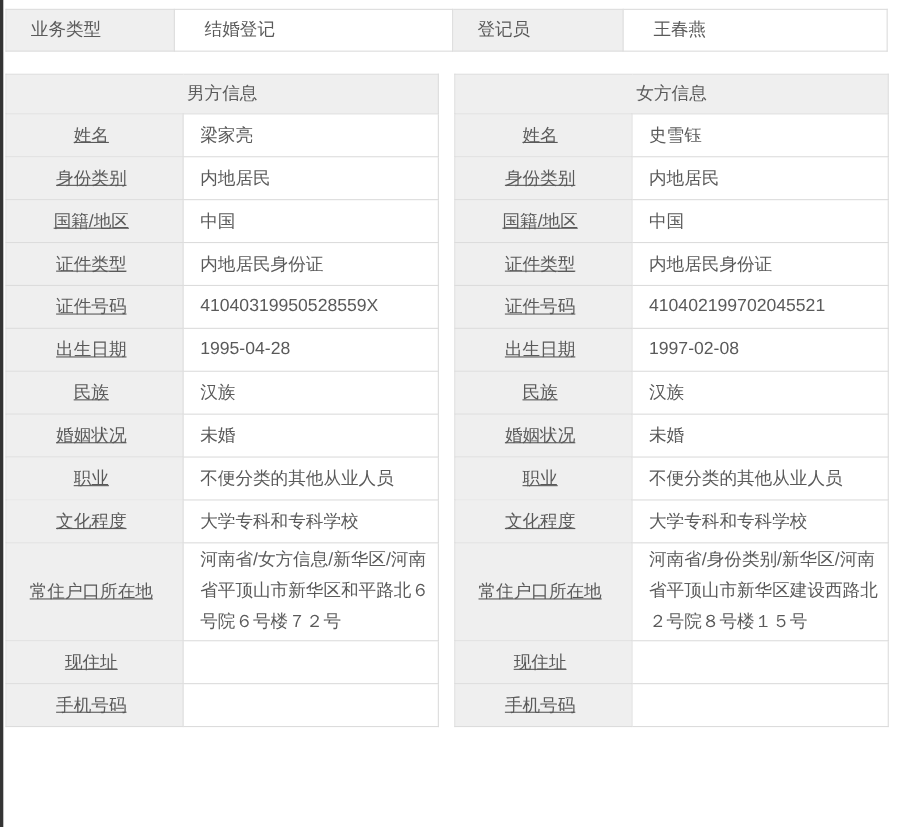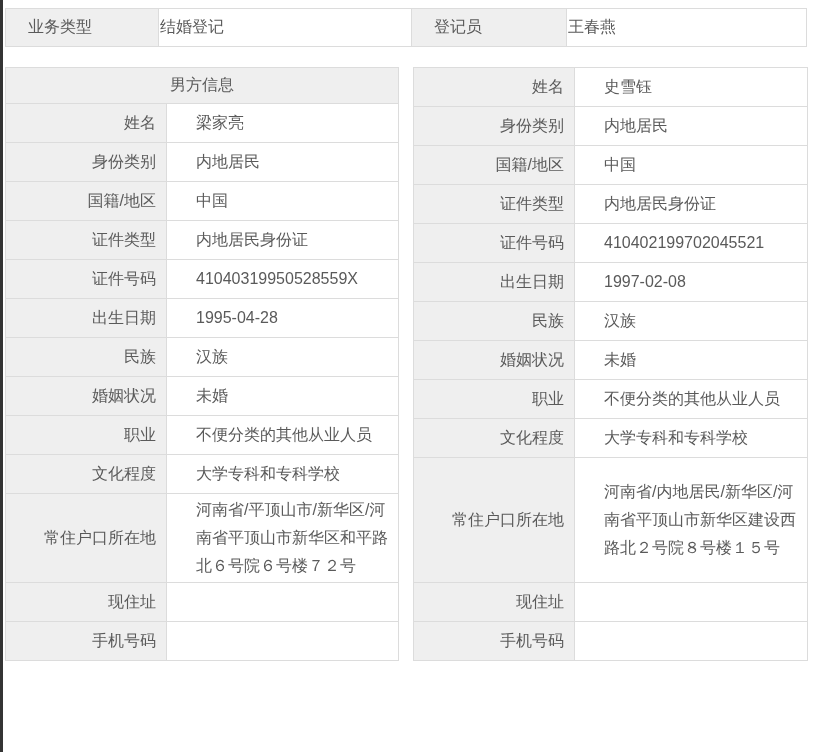--- a/index.html
+++ b/index.html
@@ -22,38 +22,39 @@
 
   table { border-collapse:collapse; table-layout:fixed; }
   td, th { border:1px solid #dcdcdc; font-weight:normal; overflow:hidden; }
   .lbl { background:#efefef; }
   .val { background:#ffffff; text-align:left; }
 
   
   .summary { width:801px; }
   .summary td { height:38px; padding:0; }
   .summary .lbl { text-align:left; padding-left:22px; }
-  .summary .val { padding-left:1px; }
+  .summary .val { padding-left:27px; }
 
   
   .persons { display:flex; gap:14px; margin-top:20px; }
   .person { width:393px; }
   .person th {
     height:36px;
     background:#efefef;
     text-align:center;
   }
   .person .lbl {
     width:161px;
-    text-align:right;
+    text-align:center;
     padding:0 10px 0 4px;
     height:39px;
+    text-decoration:underline;
   }
   .person .val {
-    padding:0 7px 0 29px;
+    padding:0 7px 0 15px;
     height:39px;
   }
   .person .val.addr, .person .lbl.addr {
     height:auto;
   }
   .person .val.addr {
     line-height:28px;
     padding-top:2px;
     padding-bottom:2px;
     word-break:break-all;
@@ -129,39 +130,42 @@
       <tr>
         <td class="lbl">职业</td>
         <td class="val">不便分类的其他从业人员</td>
       </tr>
       <tr>
         <td class="lbl">文化程度</td>
         <td class="val">大学专科和专科学校</td>
       </tr>
       <tr>
         <td class="lbl addr">常住户口所在地</td>
-        <td class="val addr">河南省/平顶山市/新华区/河南省平顶山市新华区和平路北６号院６号楼７２号</td>
+        <td class="val addr">河南省/女方信息/新华区/河南省平顶山市新华区和平路北６号院６号楼７２号</td>
       </tr>
       <tr>
         <td class="lbl">现住址</td>
         <td class="val"></td>
       </tr>
       <tr>
         <td class="lbl">手机号码</td>
         <td class="val"></td>
       </tr>
     </tbody>
       </table>
 
     <table class="person" style="width:394px">
       <colgroup>
           <col style="width:161px">
           <col style="width:233px">
         </colgroup>
       <tbody>
+          <tr>
+        <th colspan="2">女方信息</th>
+      </tr>
       <tr>
         <td class="lbl">姓名</td>
         <td class="val">史雪钰</td>
       </tr>
       <tr>
         <td class="lbl">身份类别</td>
         <td class="val">内地居民</td>
       </tr>
       <tr>
         <td class="lbl">国籍/地区</td>
@@ -190,21 +194,21 @@
       <tr>
         <td class="lbl">职业</td>
         <td class="val">不便分类的其他从业人员</td>
       </tr>
       <tr>
         <td class="lbl">文化程度</td>
         <td class="val">大学专科和专科学校</td>
       </tr>
       <tr>
         <td class="lbl addr">常住户口所在地</td>
-        <td class="val addr">河南省/内地居民/新华区/河南省平顶山市新华区建设西路北２号院８号楼１５号</td>
+        <td class="val addr">河南省/身份类别/新华区/河南省平顶山市新华区建设西路北２号院８号楼１５号</td>
       </tr>
       <tr>
         <td class="lbl">现住址</td>
         <td class="val"></td>
       </tr>
       <tr>
         <td class="lbl">手机号码</td>
         <td class="val"></td>
       </tr>
     </tbody>

